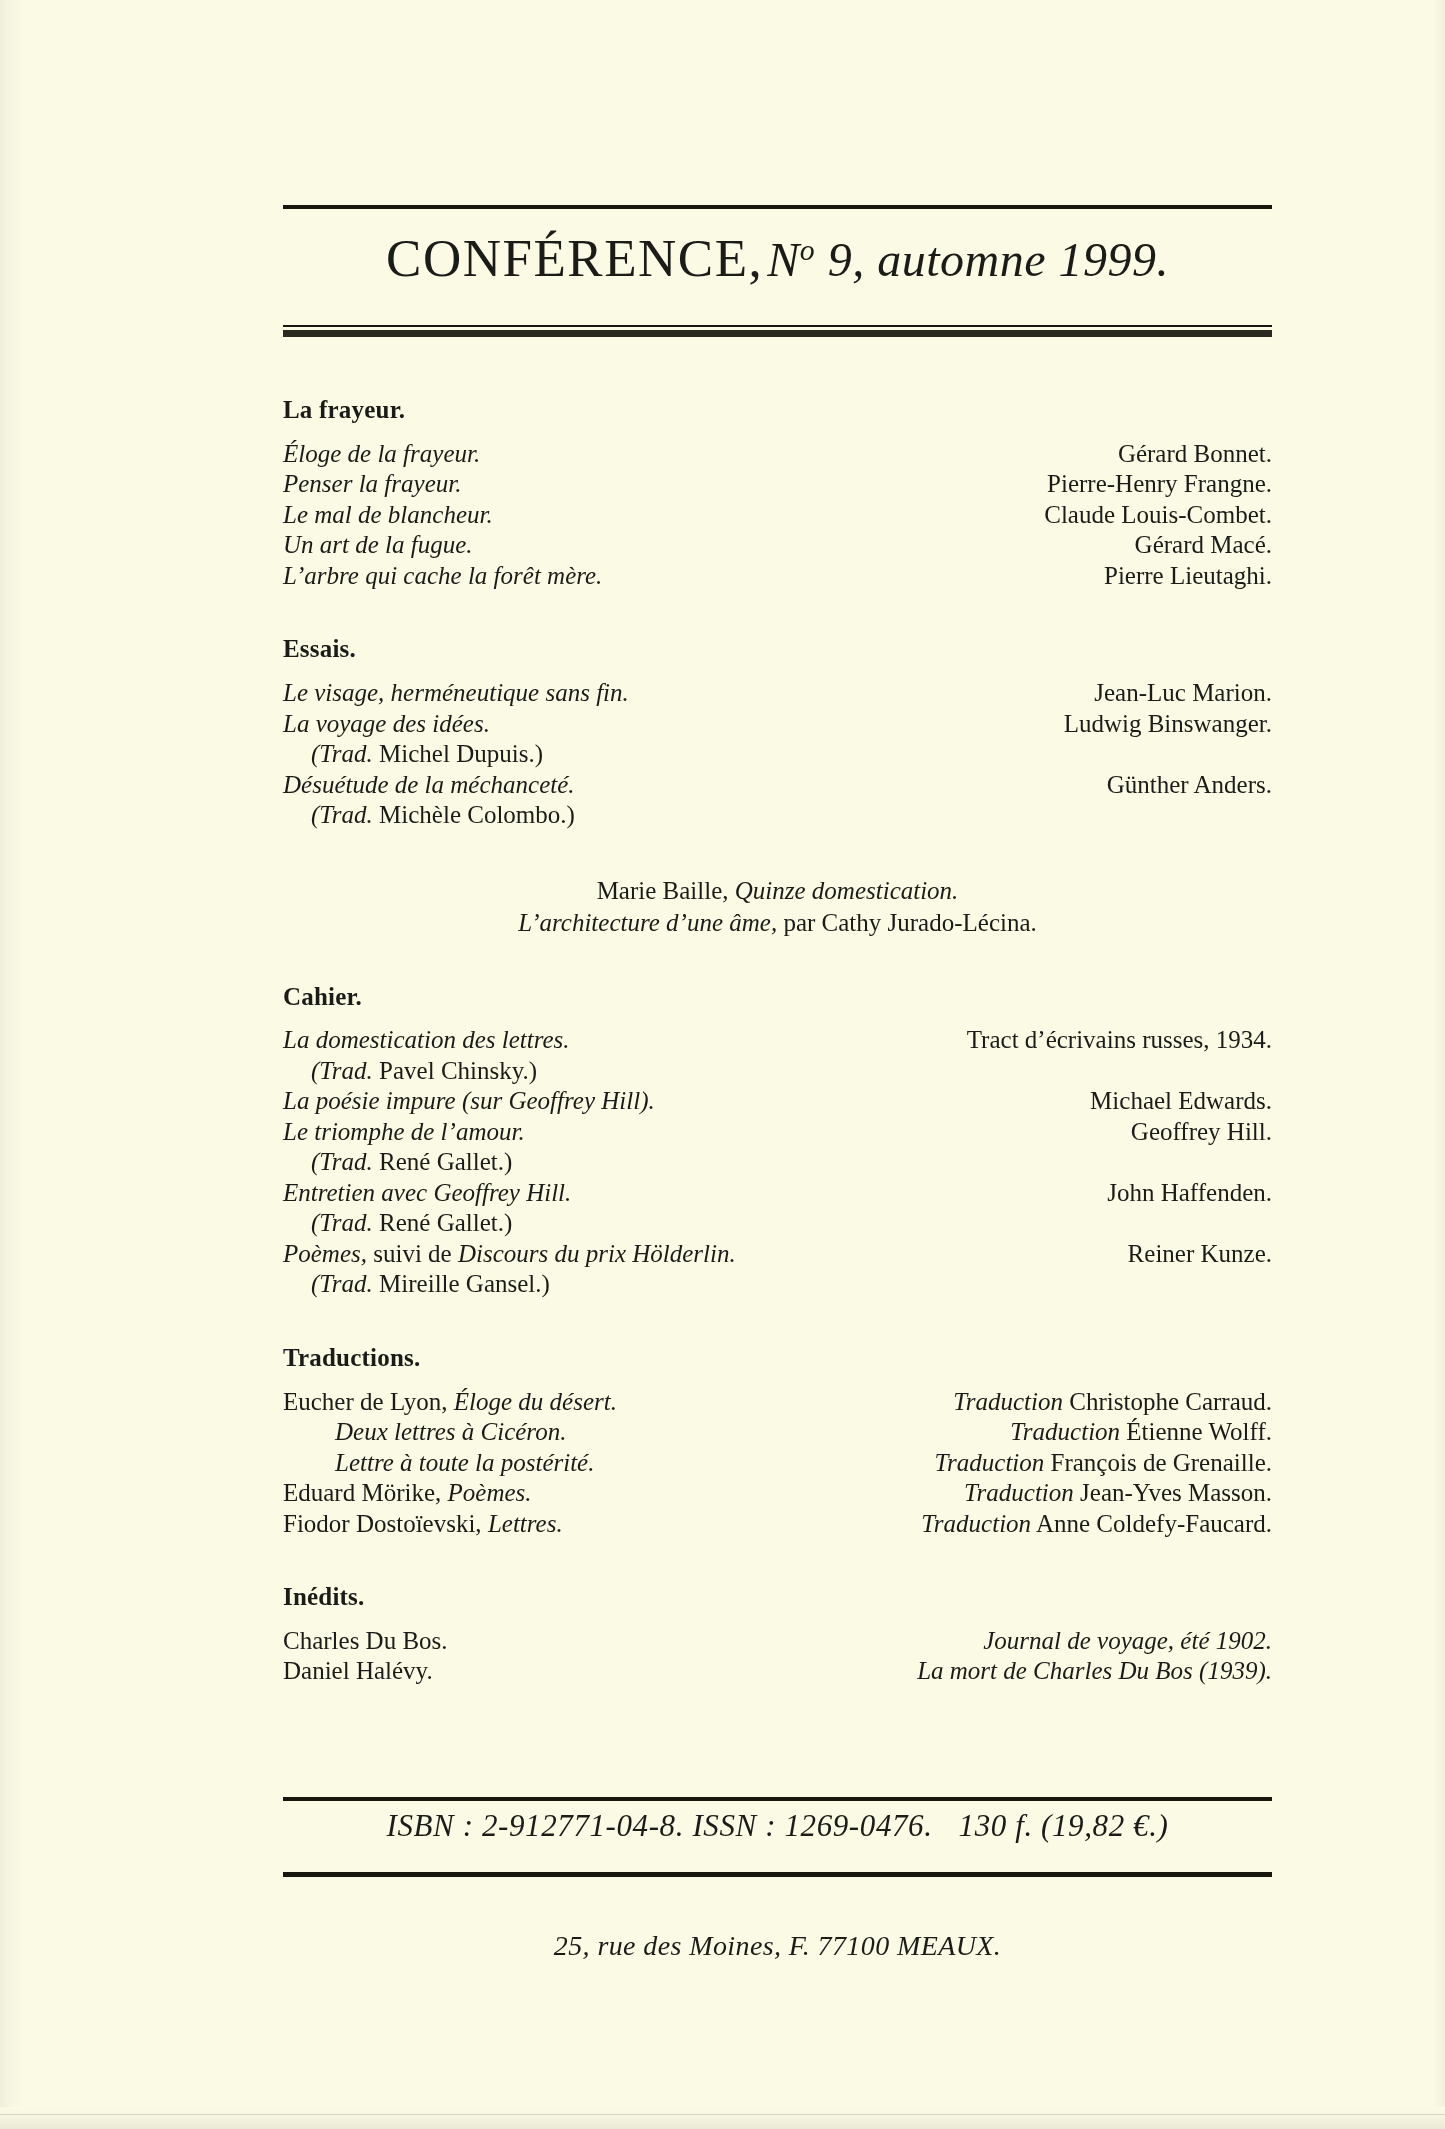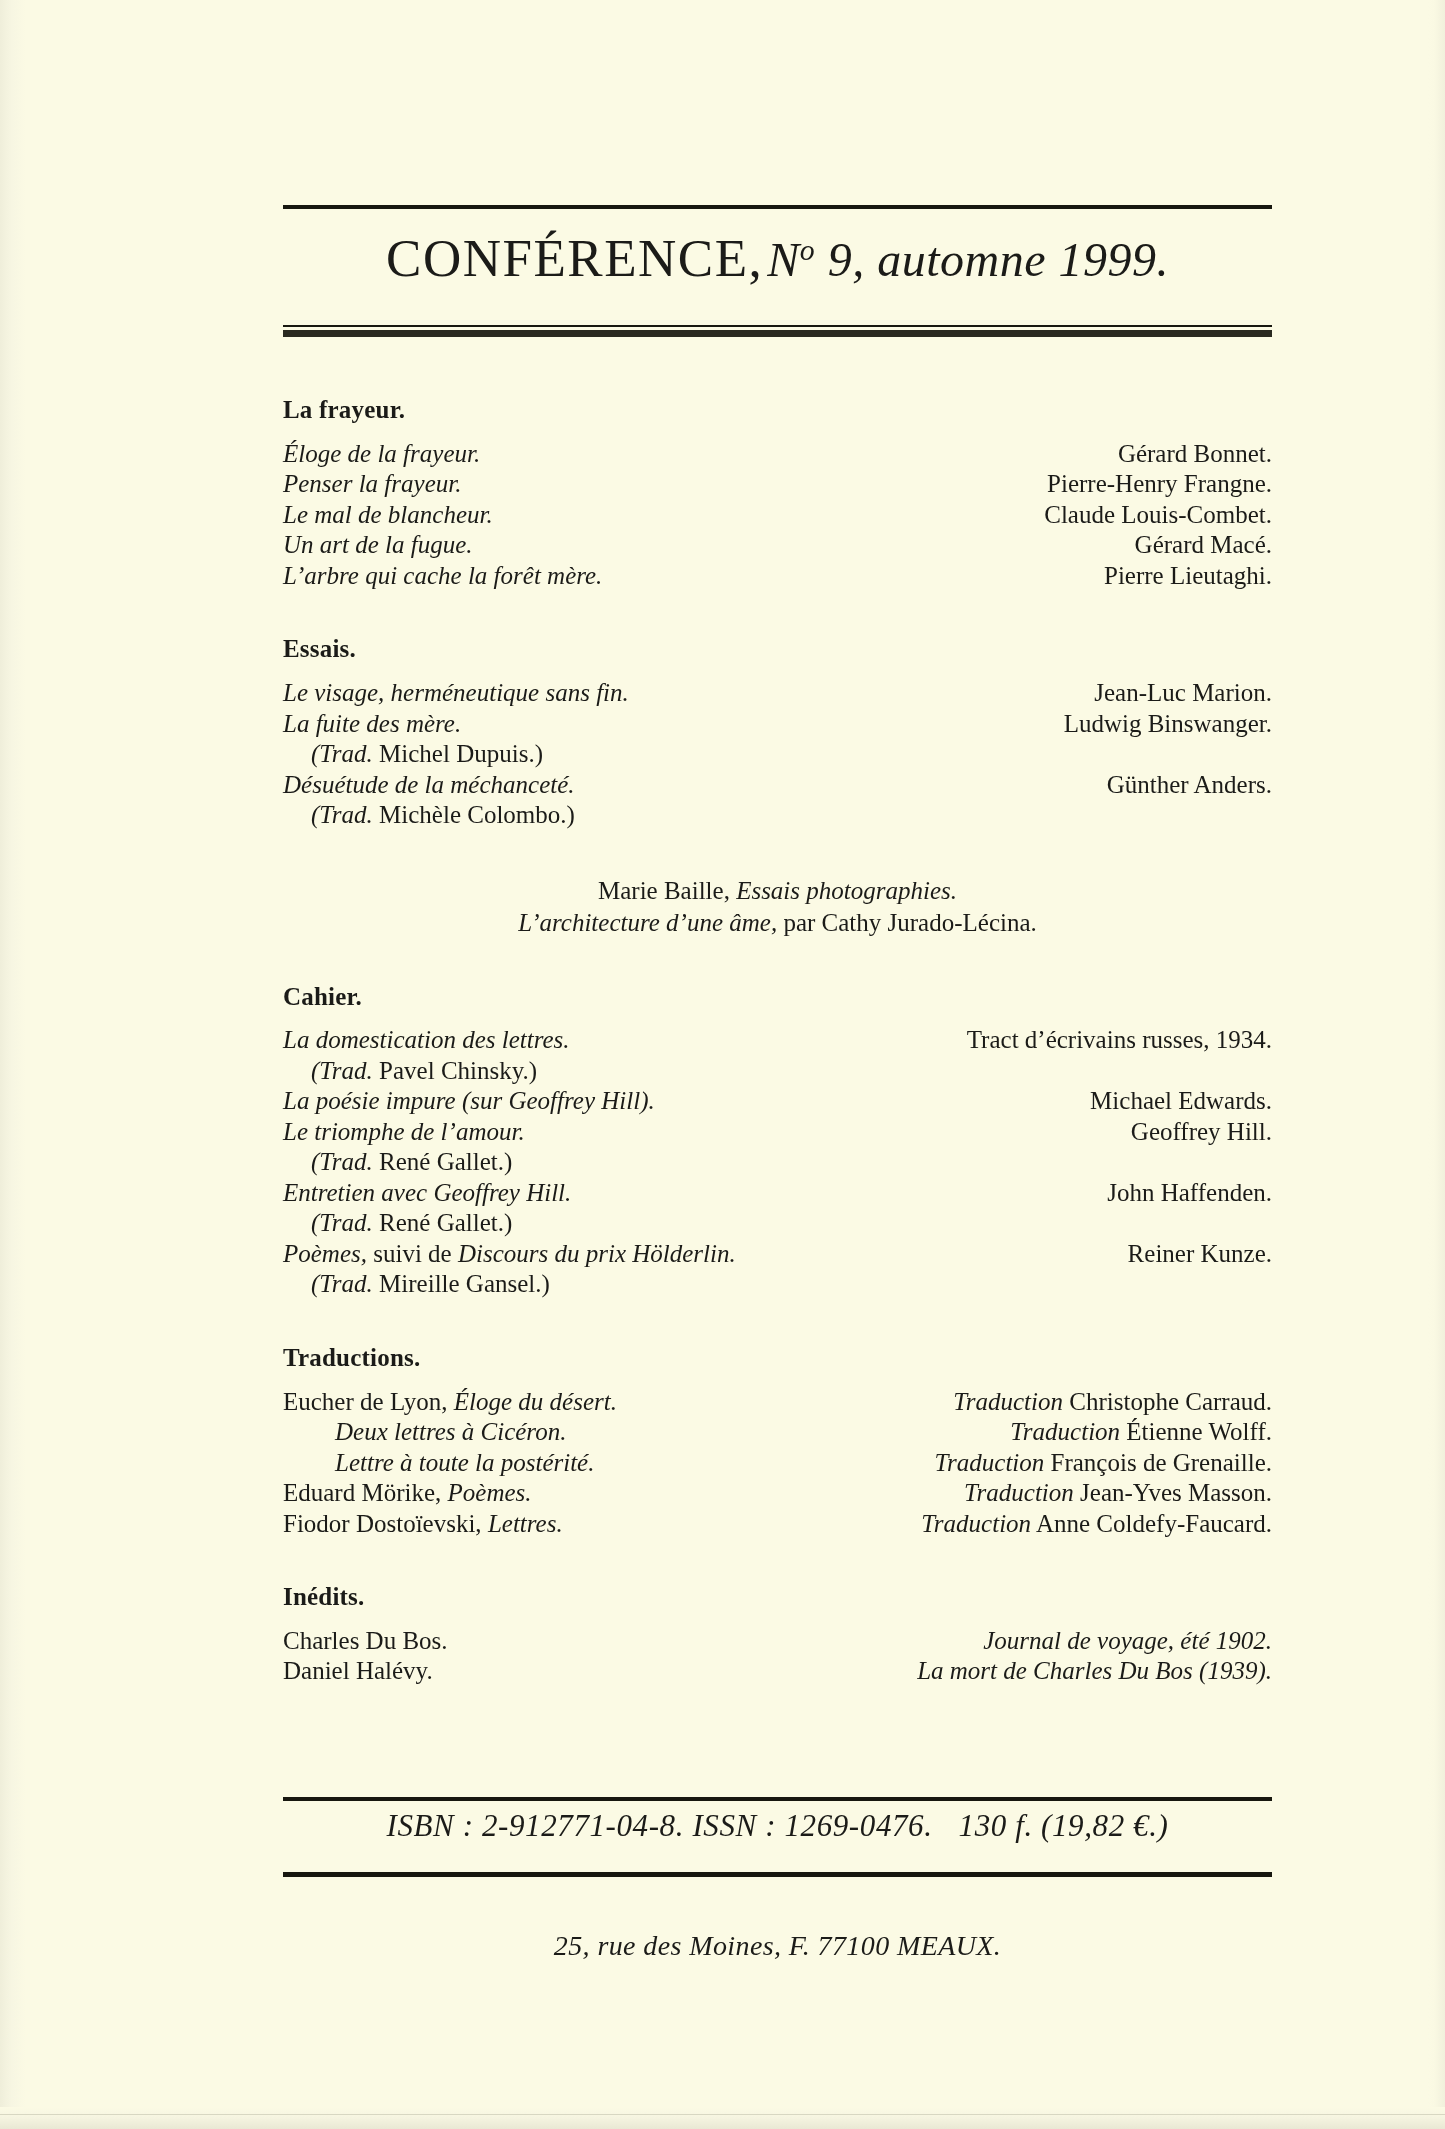--- a/index.html
+++ b/index.html
@@ -239,40 +239,40 @@
       </div>
       <div class="spacer-lg"></div>
       <div class="section">
         <div class="section-head">Essais.</div>
         <div class="entries">
           <div class="row">
             <div class="left"><span class="it">Le visage, herméneutique sans fin.</span></div>
             <div class="right"><span class="ro">Jean-Luc Marion.</span></div>
           </div>
           <div class="row">
-            <div class="left"><span class="it">La fuite des mère.</span></div>
+            <div class="left"><span class="it">La voyage des idées.</span></div>
             <div class="right"><span class="ro">Ludwig Binswanger.</span></div>
           </div>
           <div class="row indent1">
             <div class="left"><span class="it">(Trad.</span><span class="ro"> Michel Dupuis.)</span></div>
             <div class="right"></div>
           </div>
           <div class="row">
             <div class="left"><span class="it">Désuétude de la méchanceté.</span></div>
             <div class="right"><span class="ro">Günther Anders.</span></div>
           </div>
           <div class="row indent1">
             <div class="left"><span class="it">(Trad.</span><span class="ro"> Michèle Colombo.)</span></div>
             <div class="right"></div>
           </div>
         </div>
       </div>
       <div class="spacer-lg"></div>
       <div class="credit">
-        <div><span class="ro">Marie Baille, </span><span class="it">Essais photographies.</span></div>
+        <div><span class="ro">Marie Baille, </span><span class="it">Quinze domestication.</span></div>
         <div><span class="it">L’architecture d’une âme,</span><span class="ro"> par Cathy Jurado-Lécina.</span></div>
       </div>
       <div class="spacer-lg"></div>
       <div class="section">
         <div class="section-head">Cahier.</div>
         <div class="entries">
           <div class="row">
             <div class="left"><span class="it">La domestication des lettres.</span></div>
             <div class="right"><span class="ro">Tract d’écrivains russes, 1934.</span></div>
           </div>

